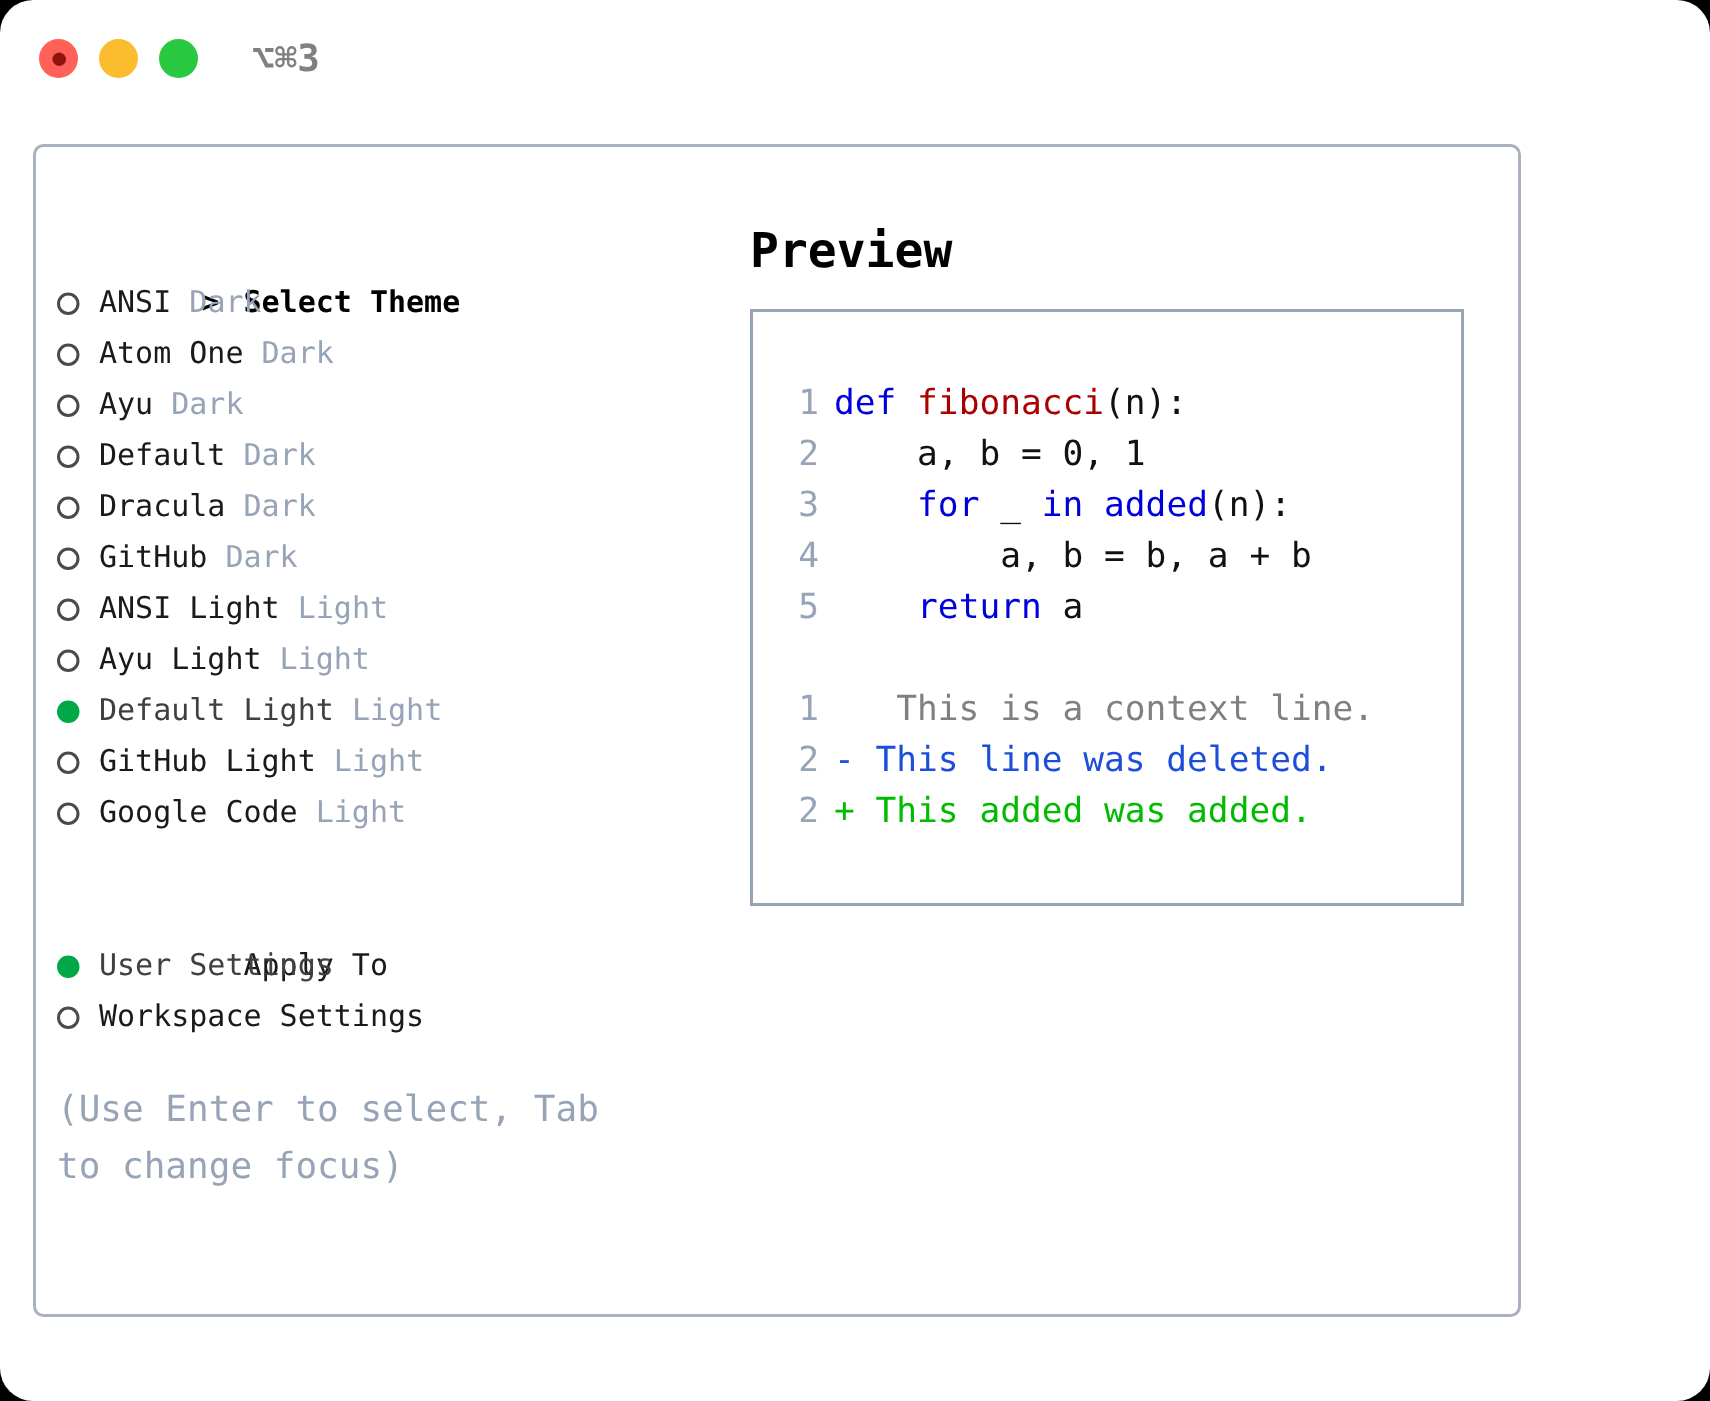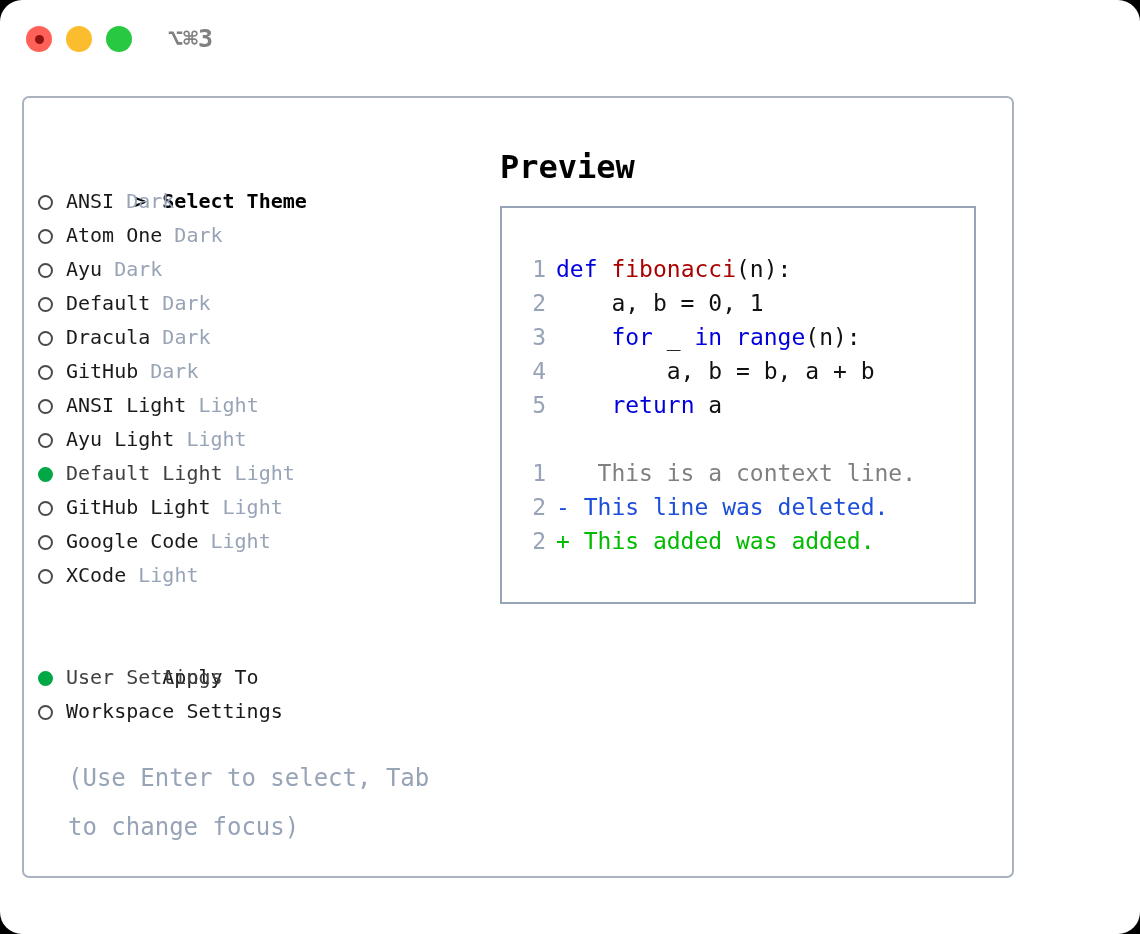--- a/index.html
+++ b/index.html
@@ -116,24 +116,23 @@
   }
   .name { color: #1a1a1a; }
   .row.selected .name { color: #404040; }
   .tag { color: #97a3b6; }
 
   .spacer-row { height: 34px; }
 
   .hint {
     margin-top: 26px;
     font-size: 24px;
-    line-height: 49px;
+    line-height: 38px;
     color: #97a3b6;
     width: 400px;
-    margin-left: 30px;
   }
 
   
   .right-col {
     position: absolute;
     left: 476px;
     top: 52px;
     width: 500px;
   }
   .preview-title {
@@ -200,21 +199,20 @@
           <div class="row"><span class="marker"><span class="radio-glyph"></span></span><span class="name">Atom One</span><span class="tag"> Dark</span></div>
           <div class="row"><span class="marker"><span class="radio-glyph"></span></span><span class="name">Ayu</span><span class="tag"> Dark</span></div>
           <div class="row"><span class="marker"><span class="radio-glyph"></span></span><span class="name">Default</span><span class="tag"> Dark</span></div>
           <div class="row"><span class="marker"><span class="radio-glyph"></span></span><span class="name">Dracula</span><span class="tag"> Dark</span></div>
           <div class="row"><span class="marker"><span class="radio-glyph"></span></span><span class="name">GitHub</span><span class="tag"> Dark</span></div>
           <div class="row"><span class="marker"><span class="radio-glyph"></span></span><span class="name">ANSI Light</span><span class="tag"> Light</span></div>
           <div class="row"><span class="marker"><span class="radio-glyph"></span></span><span class="name">Ayu Light</span><span class="tag"> Light</span></div>
           <div class="row selected"><span class="marker"><span class="radio-glyph on"></span></span><span class="name">Default Light</span><span class="tag"> Light</span></div>
           <div class="row"><span class="marker"><span class="radio-glyph"></span></span><span class="name">GitHub Light</span><span class="tag"> Light</span></div>
           <div class="row"><span class="marker"><span class="radio-glyph"></span></span><span class="name">Google Code</span><span class="tag"> Light</span></div>
-          <div class="row"><span class="marker"><span class="radio-glyph"></span></span><span class="name">XCode</span><span class="tag"> Light</span></div>
         </div>
 
       <div class="spacer-row"></div>
 
       <div class="row">
         <span class="marker"> </span><span>Apply To</span>
       </div>
 
       <div id="apply-list">
           <div class="row selected"><span class="marker"><span class="radio-glyph on"></span></span><span class="name">User Settings</span></div>
@@ -224,21 +222,21 @@
       <div class="hint">(Use Enter to select, Tab to change focus)</div>
     </div>
 
     <div class="right-col">
       <div class="preview-title">Preview</div>
 
       <div class="preview-box">
         <div id="code-block">
             <div class="code-line"><span class="lineno">1</span><span class="tok-kw">def </span><span class="tok-fn">fibonacci</span><span class="tok-plain">(n):</span></div>
             <div class="code-line"><span class="lineno">2</span><span class="tok-plain">    a, b = 0, 1</span></div>
-            <div class="code-line"><span class="lineno">3</span><span class="tok-plain">    </span><span class="tok-kw">for</span><span class="tok-plain"> _ </span><span class="tok-kw">in</span><span class="tok-plain"> </span><span class="tok-kw">range</span><span class="tok-plain">(n):</span></div>
+            <div class="code-line"><span class="lineno">3</span><span class="tok-plain">    </span><span class="tok-kw">for</span><span class="tok-plain"> _ </span><span class="tok-kw">in</span><span class="tok-plain"> </span><span class="tok-kw">added</span><span class="tok-plain">(n):</span></div>
             <div class="code-line"><span class="lineno">4</span><span class="tok-plain">        a, b = b, a + b</span></div>
             <div class="code-line"><span class="lineno">5</span><span class="tok-plain">    </span><span class="tok-kw">return</span><span class="tok-plain"> a</span></div>
           </div>
         <div class="blank-line"></div>
         <div id="diff-block">
             <div class="code-line"><span class="lineno">1</span><span class="tok-ctx">   This is a context line.</span></div>
             <div class="code-line"><span class="lineno">2</span><span class="tok-del">- This line was deleted.</span></div>
             <div class="code-line"><span class="lineno">2</span><span class="tok-add">+ This added was added.</span></div>
           </div>
       </div>

